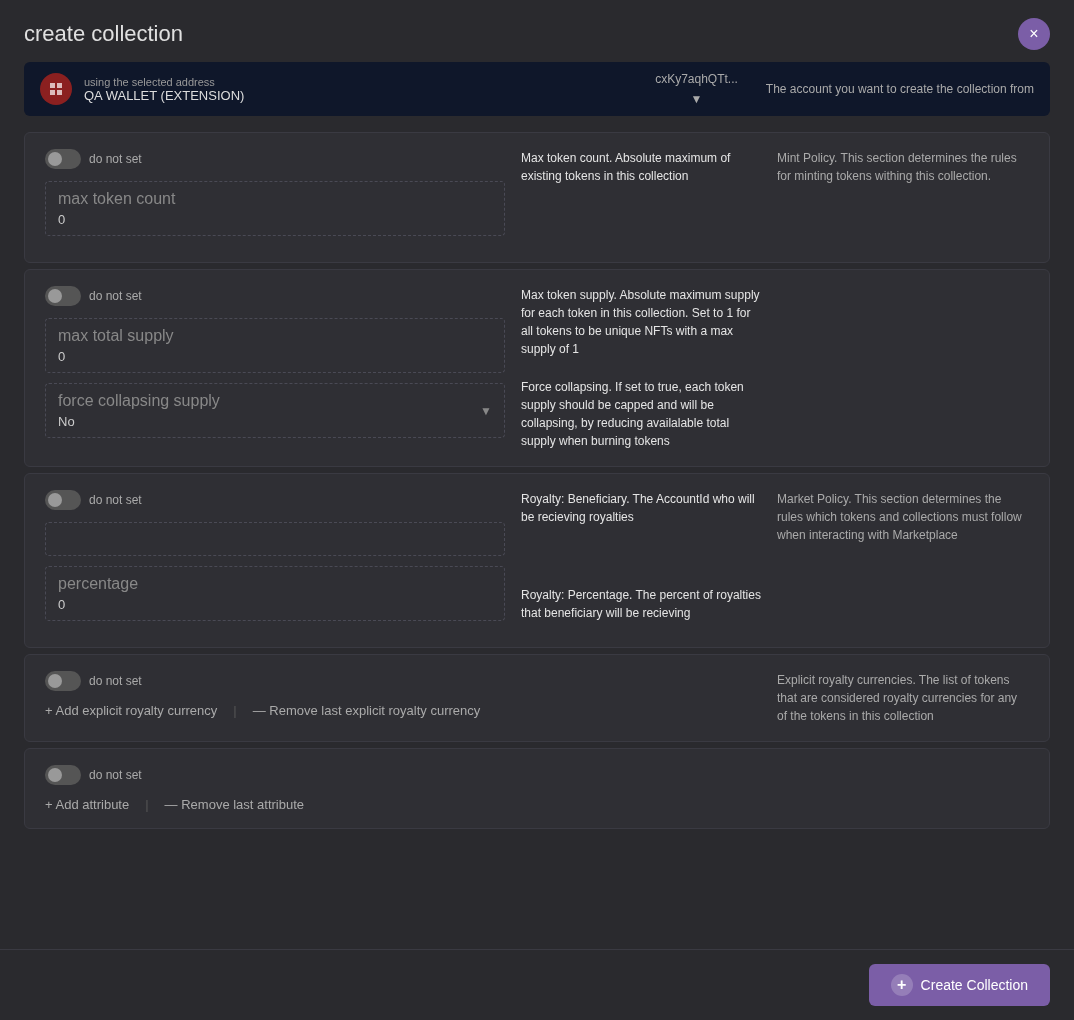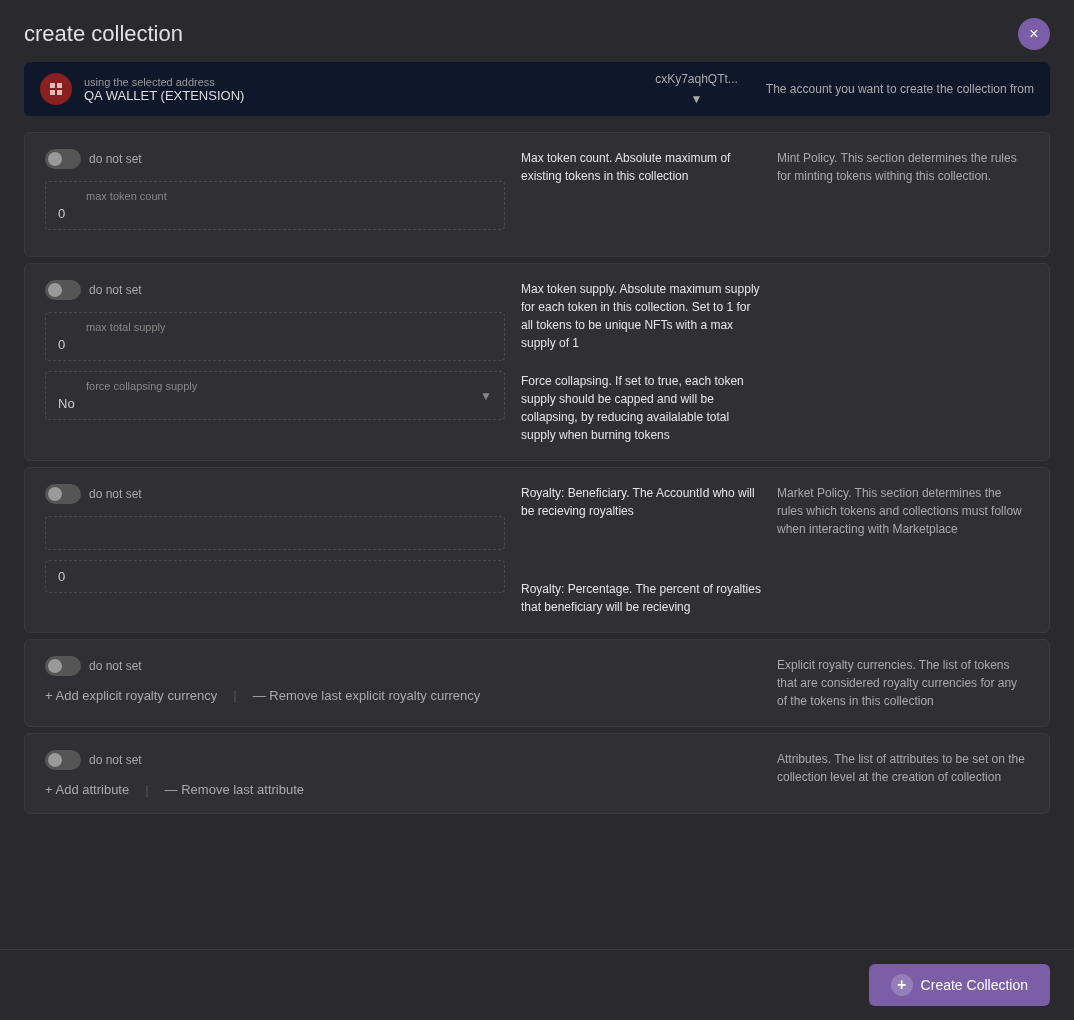--- a/index.html
+++ b/index.html
@@ -132,24 +132,23 @@
       transition: left 0.2s;
     }
 
     .field-group {
       border: 1px dashed #4a4a55;
       border-radius: 4px;
       padding: 8px 12px;
       margin-bottom: 10px;
     }
     .field-label {
-      font-size: 11px;
+      font-size: 16px;
       color: #888;
       margin-bottom: 4px;
-      margin-left: 28px;
     }
     .field-value {
       font-size: 13px;
       color: #ccc;
     }
 
     .select-group {
       border: 1px dashed #4a4a55;
       border-radius: 4px;
       padding: 8px 12px;
@@ -341,20 +340,21 @@
             <div class="toggle-track">
                 <div class="toggle-thumb"></div>
               </div>
           </label>
           <span class="do-not-set-label">do not set</span>
         </div>
         <div class="field-group">
           <div class="field-value" style="min-height:16px;"></div>
         </div>
         <div class="field-group">
+          <div class="field-label">percentage</div>
           <div class="field-value">0</div>
         </div>
       </div>
       <div class="col-mid">
         <div style="margin-bottom:60px;">Royalty: Beneficiary. The AccountId who will be recieving royalties</div>
         <div>Royalty: Percentage. The percent of royalties that beneficiary will be recieving</div>
       </div>
       <div class="col-right">Market Policy. This section determines the rules which tokens and collections must follow when interacting with Marketplace</div>
     </div>
   </div>
@@ -394,21 +394,20 @@
           </label>
           <span class="do-not-set-label">do not set</span>
         </div>
         <div class="action-row">
           <button class="action-btn">+ Add attribute</button>
           <span class="divider-line">|</span>
           <button class="action-btn">— Remove last attribute</button>
         </div>
       </div>
       <div class="col-mid"></div>
-      <div class="col-right">Attributes. The list of attributes to be set on the collection level at the creation of collection</div>
     </div>
   </div>
 
 </div>
 
 <div class="footer">
   <button class="create-btn">
     <span class="create-btn-icon">+</span>
     <span>Create Collection</span>
   </button>

